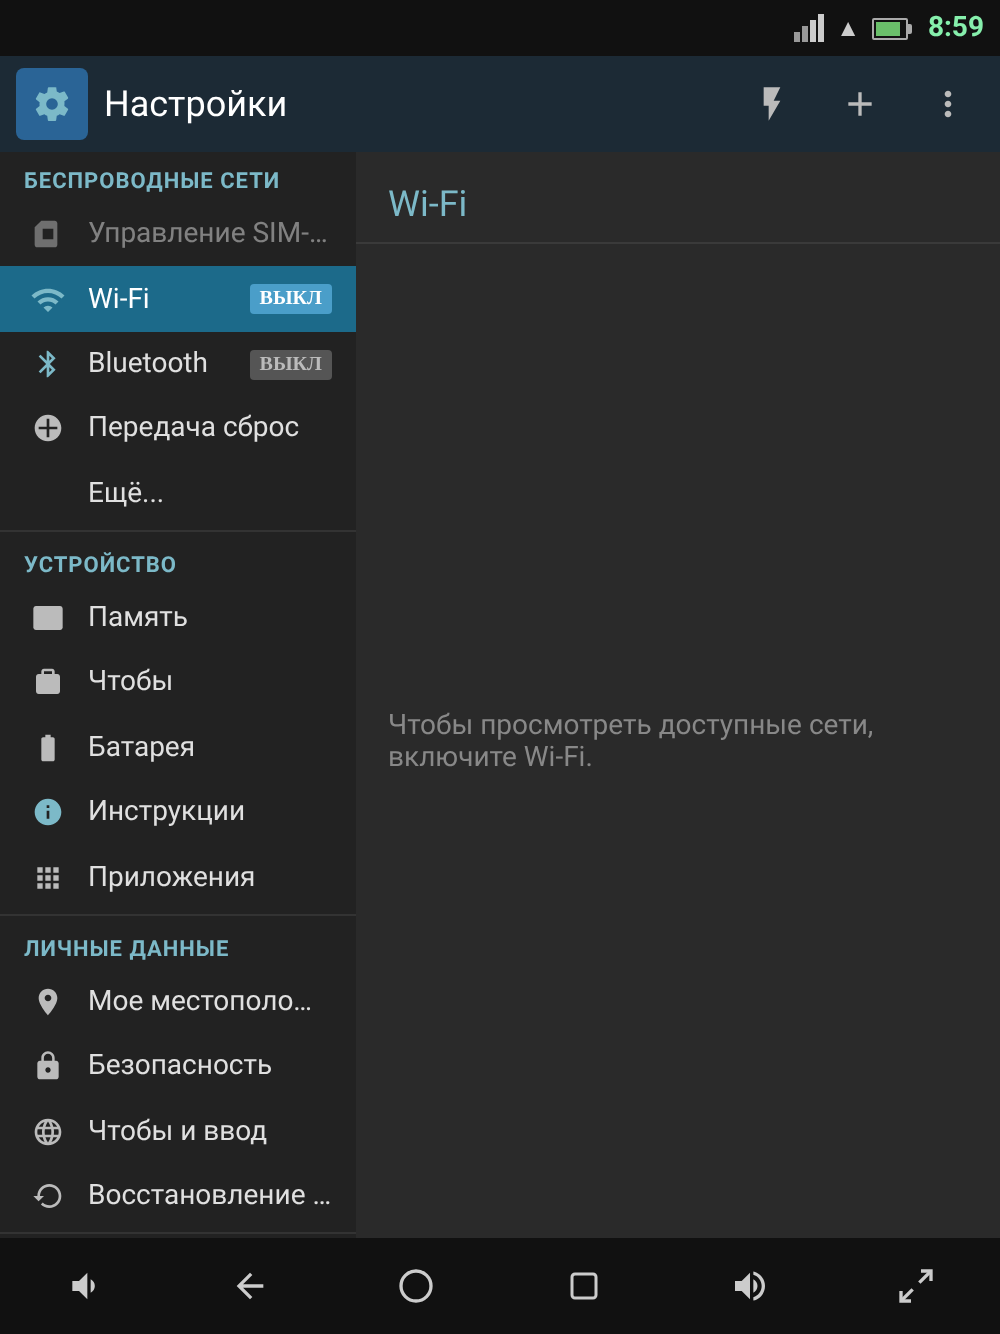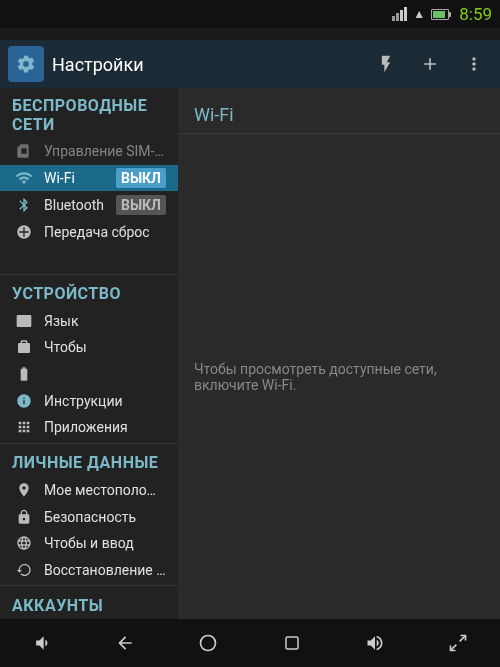--- a/index.html
+++ b/index.html
@@ -24,35 +24,34 @@
       justify-content: flex-end;
       padding: 0 8px;
       flex-shrink: 0;
     }
     .status-bar-icons {
       display: flex;
       align-items: center;
       gap: 4px;
     }
     .status-time {
-      font-size: 17px;
-      color: #84cc16;
-      font-weight: normal;
+      font-size: 14px;
+      color: #86efac;
+      font-weight: bold;
       margin-left: 4px;
     }
 
     
     .app-bar {
       background: #1c2a35;
       height: 48px;
       display: flex;
       align-items: center;
       padding: 0 8px;
       flex-shrink: 0;
-      margin-top: 12px;
     }
     .app-bar-icon {
       width: 36px;
       height: 36px;
       background: #2a6496;
       border-radius: 4px;
       display: flex;
       align-items: center;
       justify-content: center;
       margin-right: 8px;
@@ -99,21 +98,21 @@
     }
     .sidebar::-webkit-scrollbar-track {
       background: #222;
     }
     .sidebar::-webkit-scrollbar-thumb {
       background: #555;
     }
 
     .sidebar-section-header {
       padding: 8px 12px 4px;
-      font-size: 16px;
+      font-size: 11px;
       color: #7cb9c8;
       letter-spacing: 0.5px;
       font-weight: bold;
       text-transform: uppercase;
     }
 
     .sidebar-item {
       display: flex;
       align-items: center;
       padding: 0 12px;
@@ -140,25 +139,26 @@
       color: #e0e0e0;
       flex: 1;
       white-space: nowrap;
       overflow: hidden;
       text-overflow: ellipsis;
     }
     .sidebar-item.active .sidebar-item-label {
       color: #fff;
     }
     .toggle-badge {
-      font-size: 14px;
+      font-size: 10px;
       padding: 2px 5px;
       border-radius: 2px;
       margin-left: 4px;
       font-weight: bold;
+      font-family: Liberation Serif, serif;
     }
     .toggle-off {
       background: #555;
       color: #bbb;
     }
     .toggle-on {
       background: #4a9ec9;
       color: #fff;
     }
 
@@ -307,51 +307,53 @@
       <div class="sidebar-item-icon">
         <svg width="16" height="16" viewBox="0 0 24 24" fill="#bbb">
             <path d="M11.99 2C6.47 2 2 6.48 2 12s4.47 10 9.99 10C17.52 22 22 17.52 22 12S17.52 2 11.99 2zm7 11h-6v6h-2v-6H5v-2h6V5h2v6h6v2z"></path>
           </svg>
       </div>
       <span class="sidebar-item-label">Передача сброс</span>
     </div>
 
     <div class="sidebar-item">
       <div class="sidebar-item-icon"></div>
+      <span class="sidebar-item-label">Ещё...</span>
     </div>
 
     <div class="sidebar-divider"></div>
 
     <div class="sidebar-section-header">УСТРОЙСТВО</div>
 
 
     <div class="sidebar-item">
       <div class="sidebar-item-icon">
         <svg width="16" height="16" viewBox="0 0 24 24" fill="#bbb">
             <path d="M21 3H3c-1.1 0-2 .9-2 2v14c0 1.1.9 2 2 2h18c1.1 0 2-.9 2-2V5c0-1.1-.9-2-2-2z"></path>
           </svg>
       </div>
-      <span class="sidebar-item-label">Язык</span>
+      <span class="sidebar-item-label">Память</span>
     </div>
 
     <div class="sidebar-item">
       <div class="sidebar-item-icon">
         <svg width="16" height="16" viewBox="0 0 24 24" fill="#bbb">
             <path d="M15 2H9c-1.1 0-2 .9-2 2v2H5c-1.1 0-2 .9-2 2v11c0 1.1.9 2 2 2h14c1.1 0 2-.9 2-2V8c0-1.1-.9-2-2-2h-2V4c0-1.1-.9-2-2-2zm0 4H9V4h6v2z"></path>
           </svg>
       </div>
       <span class="sidebar-item-label">Чтобы</span>
     </div>
 
     <div class="sidebar-item">
       <div class="sidebar-item-icon">
         <svg width="16" height="16" viewBox="0 0 24 24" fill="#bbb">
             <path d="M15.67 4H14V2h-4v2H8.33C7.6 4 7 4.6 7 5.33v15.33C7 21.4 7.6 22 8.33 22h7.33c.74 0 1.34-.6 1.34-1.33V5.33C17 4.6 16.4 4 15.67 4z"></path>
           </svg>
       </div>
+      <span class="sidebar-item-label">Батарея</span>
     </div>
 
     <div class="sidebar-item">
       <div class="sidebar-item-icon">
         <svg width="16" height="16" viewBox="0 0 24 24" fill="#7cb9c8">
             <path d="M12 2C6.48 2 2 6.48 2 12s4.48 10 10 10 10-4.48 10-10S17.52 2 12 2zm1 15h-2v-6h2v6zm0-8h-2V7h2v2z"></path>
           </svg>
       </div>
       <span class="sidebar-item-label">Инструкции</span>
     </div>
@@ -400,21 +402,20 @@
       <div class="sidebar-item-icon">
         <svg width="16" height="16" viewBox="0 0 24 24" fill="#bbb">
             <path d="M13 3c-4.97 0-9 4.03-9 9H1l3.89 3.89.07.14L9 12H6c0-3.87 3.13-7 7-7s7 3.13 7 7-3.13 7-7 7c-1.93 0-3.68-.79-4.94-2.06l-1.42 1.42C8.27 19.99 10.51 21 13 21c4.97 0 9-4.03 9-9s-4.03-9-9-9z"></path>
           </svg>
       </div>
       <span class="sidebar-item-label">Восстановление и сброс</span>
     </div>
 
     <div class="sidebar-divider"></div>
 
-    <div class="sidebar-section-header">АККАУНТЫ</div>
 
   </div>
 
   <div class="right-panel">
     <div class="right-panel-header">
       <span class="right-panel-title">Wi-Fi</span>
     </div>
     <div class="right-panel-body">
       <span class="wifi-empty-text">Чтобы просмотреть доступные сети, включите Wi-Fi.</span>
     </div>

